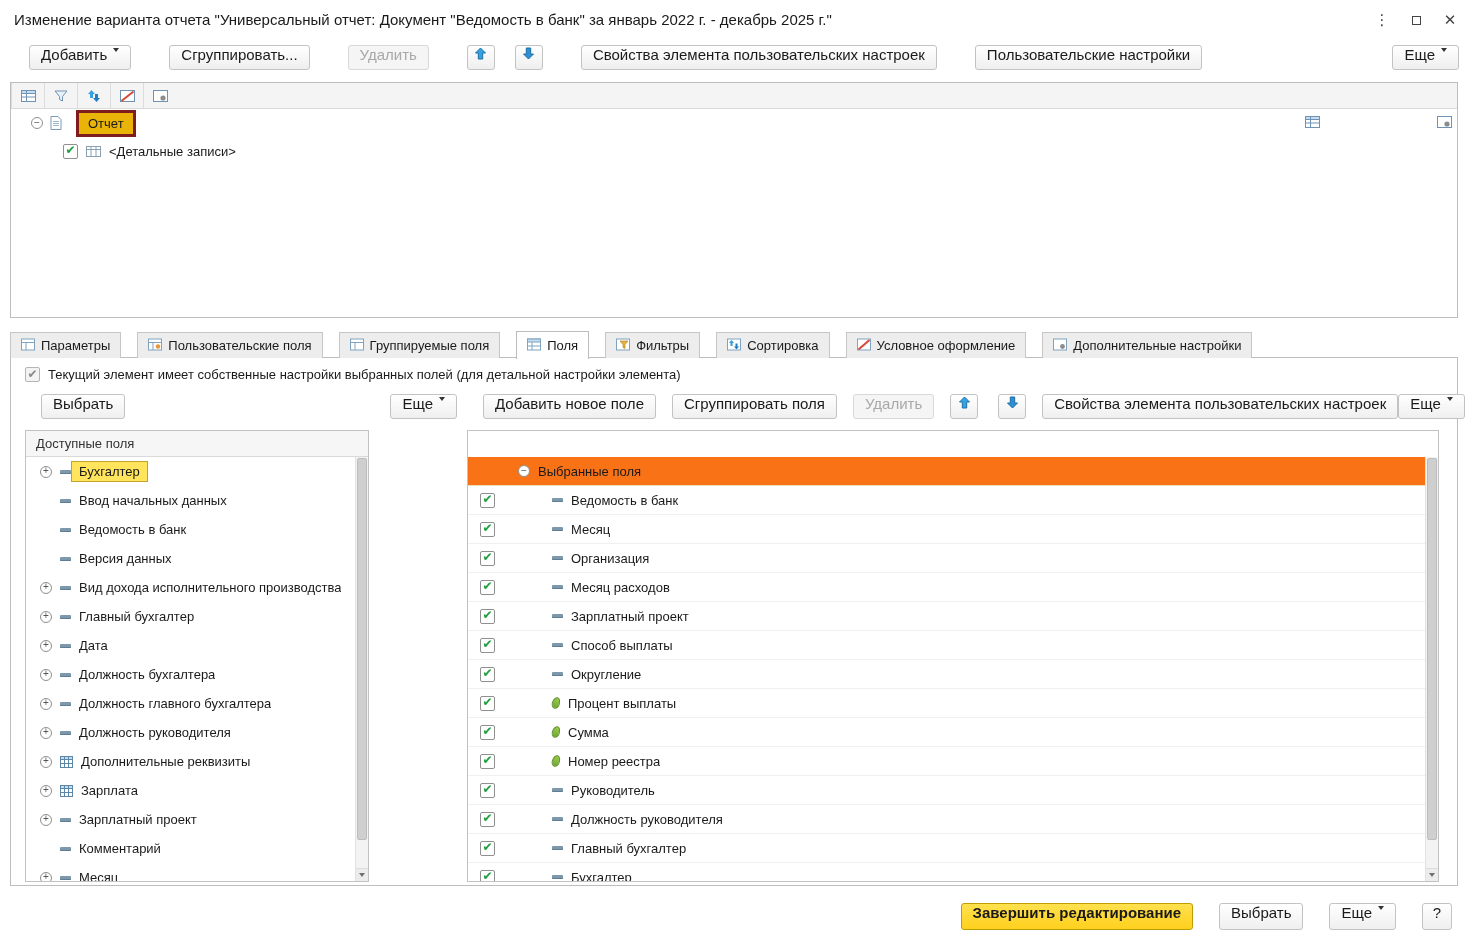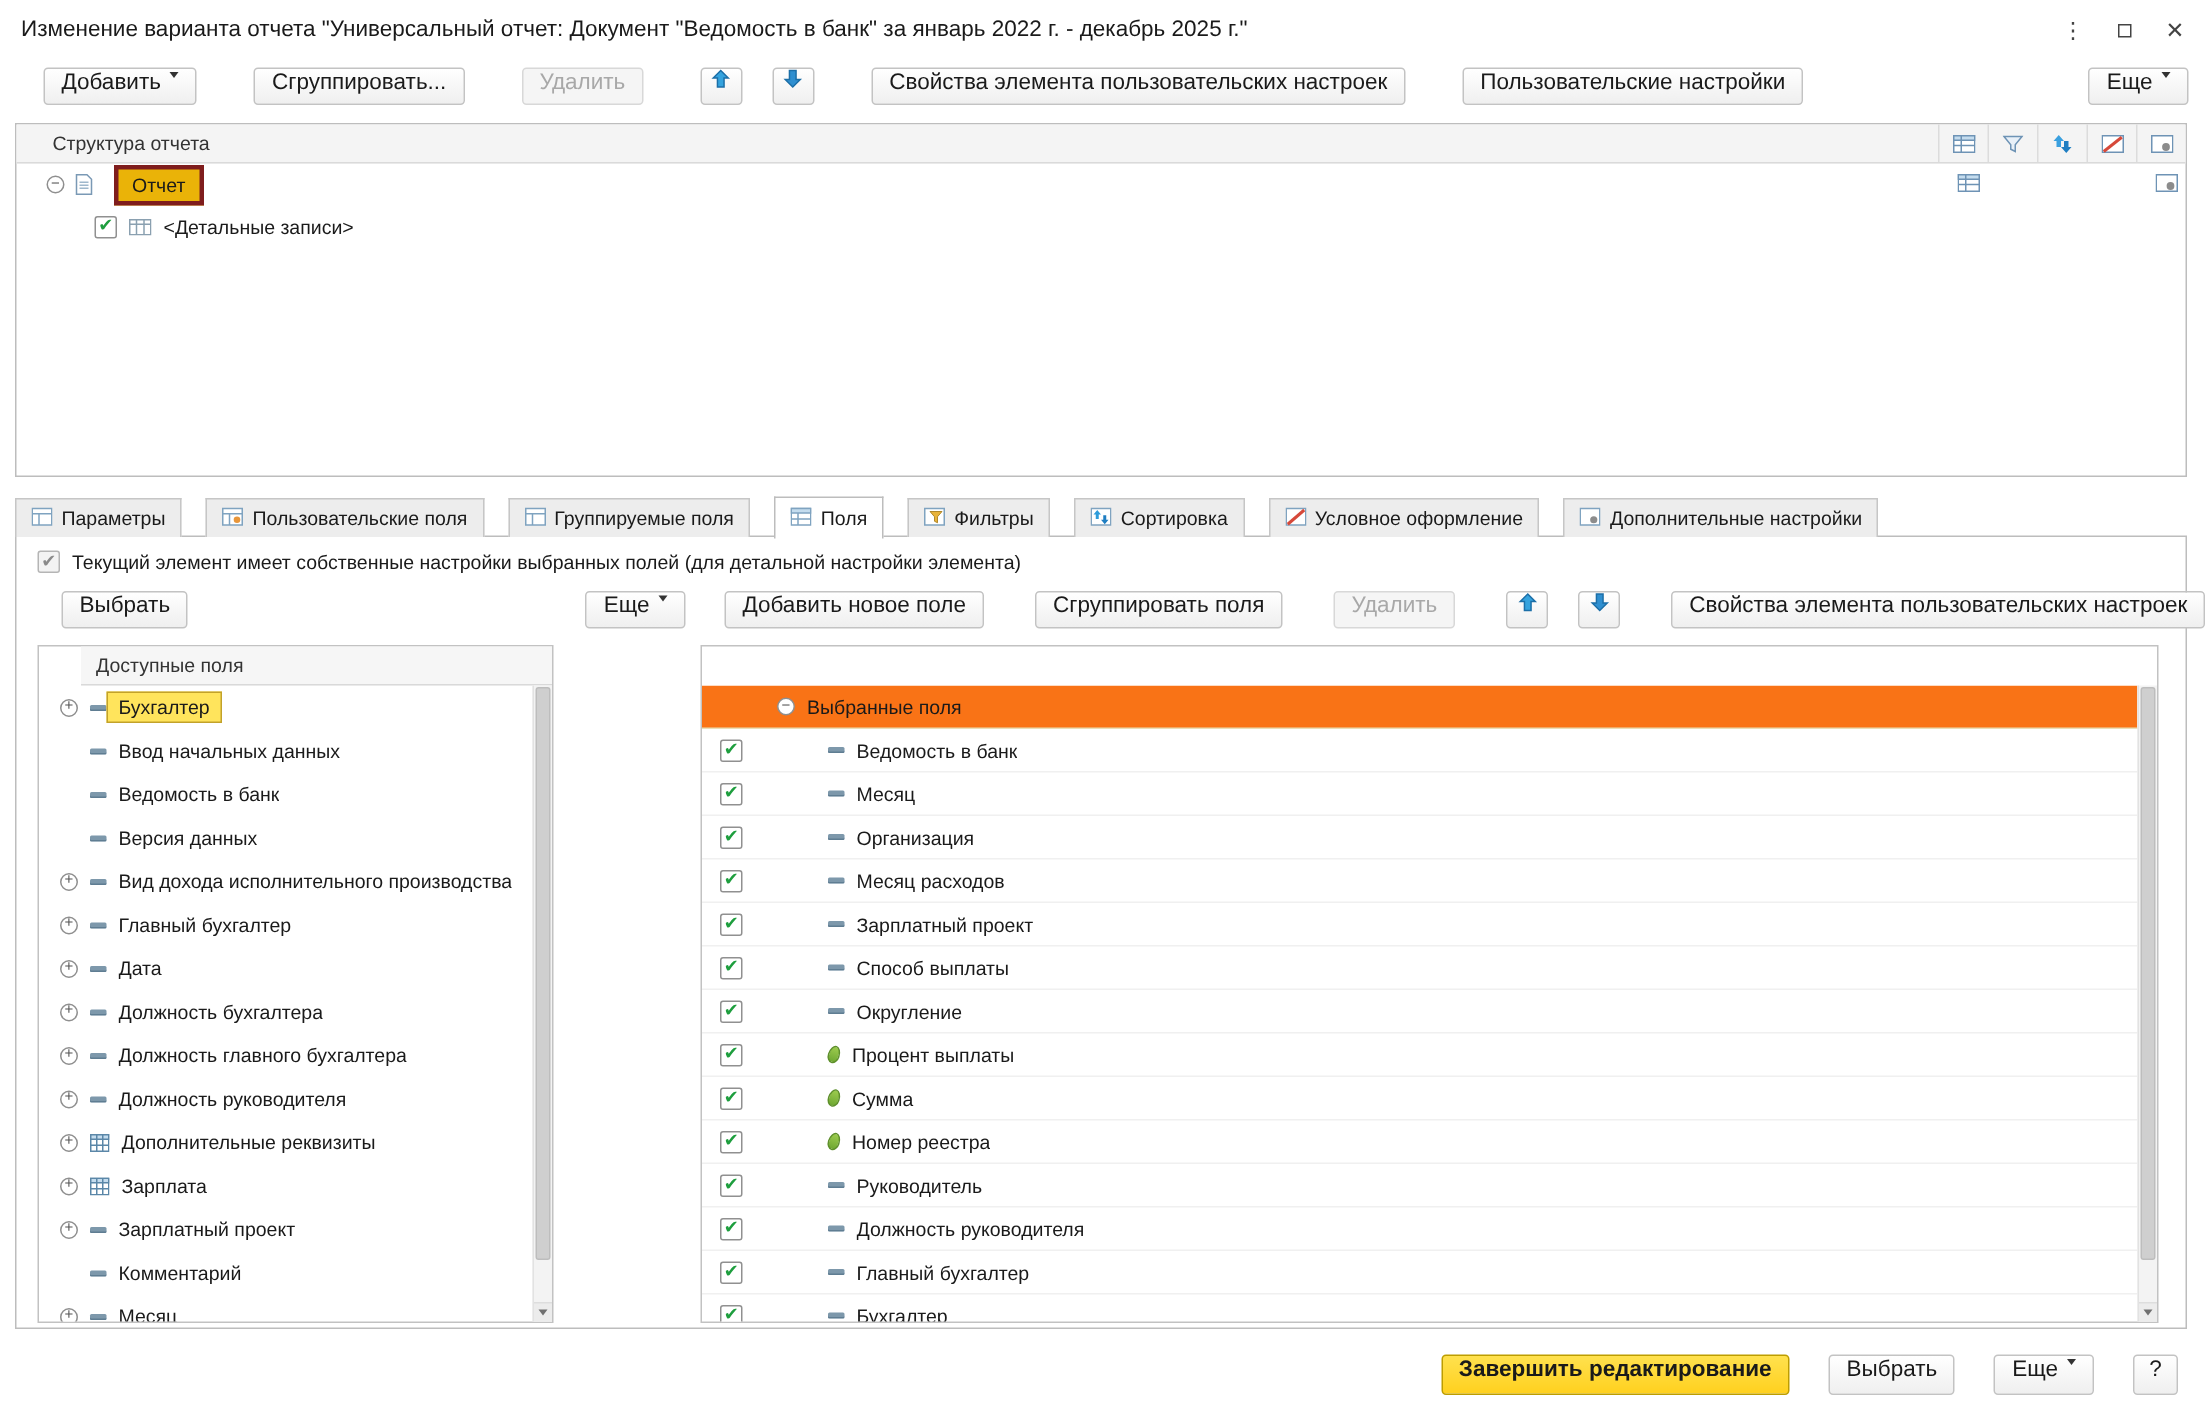--- a/index.html
+++ b/index.html
@@ -58,25 +58,25 @@
              border:1px solid #5e8f2b; border-radius:50% 50% 50% 50%/55% 55% 45% 45%; transform:rotate(18deg); }
   
   .tabs { position:absolute; left:10px; top:331px; height:27px; display:flex; align-items:flex-end; gap:16px; z-index:3; }
   .tab { display:inline-flex; align-items:center; gap:6px; height:26px; padding:0 10px;
          background:#ededed; border:1px solid #c6c6c6; border-bottom:none; cursor:pointer; white-space:nowrap; }
   .tab.active { background:#fff; height:28px; position:relative; z-index:5; border-color:#bdbdbd; margin-bottom:-1px; }
   
   .content { position:absolute; left:10px; top:357px; width:1448px; height:529px; border:1px solid #bdbdbd; background:#fff; }
   .ownset { position:absolute; left:14px; top:9px; display:flex; align-items:center; gap:8px; }
   .btnrow-left { position:absolute; left:14px; top:36px; width:432px; display:flex; justify-content:space-between; }
-  .btnrow-right { position:absolute; left:456px; right:10px; top:36px; display:flex; gap:18px; align-items:center; }
+  .btnrow-right { position:absolute; left:456px; right:10px; top:36px; display:flex; align-items:center; }
   .ml-auto { margin-left:auto; }
   
   .list { position:absolute; top:72px; height:452px; border:1px solid #c2c2c2; background:#fff; }
-  .leftlist { left:14px; width:344px;padding-left:28px; }
+  .leftlist { left:14px; width:344px; }
   .rightlist { left:456px; width:972px; }
   .lheader { height:26px; background:#f6f6f6; border-bottom:1px solid #d9d9d9; display:flex; align-items:center; padding-left:10px; color:#333; }
   .lheader.rheader { padding-left:0; }
   .cbcol { width:38px; height:100%; border-right:1px solid #dcdcdc; margin-right:10px; }
   .lbody { position:absolute; top:26px; bottom:0; left:0; right:13px; overflow:hidden; }
   .lrow { height:29px; display:flex; align-items:center; padding-left:14px; cursor:default; }
   .lrow .exp { margin-right:8px; }
   .lrow.noexp { padding-left:34px; }
   .lbl { white-space:nowrap; overflow:hidden; text-overflow:ellipsis; }
   .lbl.sel { background:#ffe45c; border:1px solid #c2a22a; padding:2px 7px; margin-left:-8px; }
@@ -144,21 +144,20 @@
       <span>Пользовательские настройки</span>
     </button>
   <button class="btn ml-auto">
       <span>Еще</span>
       <span class="caret"></span>
     </button>
 </div>
 
 <div class="structure">
   <div class="sheader">
-    <div class="stitle">Структура отчета</div>
     <div class="scol">
         <svg width="15" height="14" viewBox="0 0 15 14">
           <rect x="0.5" y="1.5" width="14" height="11" fill="#fff" stroke="#6e93b5"></rect>
           <rect x="0.5" y="1.5" width="14" height="3" fill="#c4dcee" stroke="#6e93b5"></rect>
           <path d="M5.5 1.5 V12.5 M0.5 8 H14.5" stroke="#6e93b5" fill="none"></path>
         </svg>
       </div>
     <div class="scol">
         <svg width="14" height="14" viewBox="0 0 14 14">
           <path d="M1 2 H13 L8.5 7.5 V12 L5.5 10.5 V7.5 Z" fill="#e8f0f8" stroke="#6e93b5"></path>

